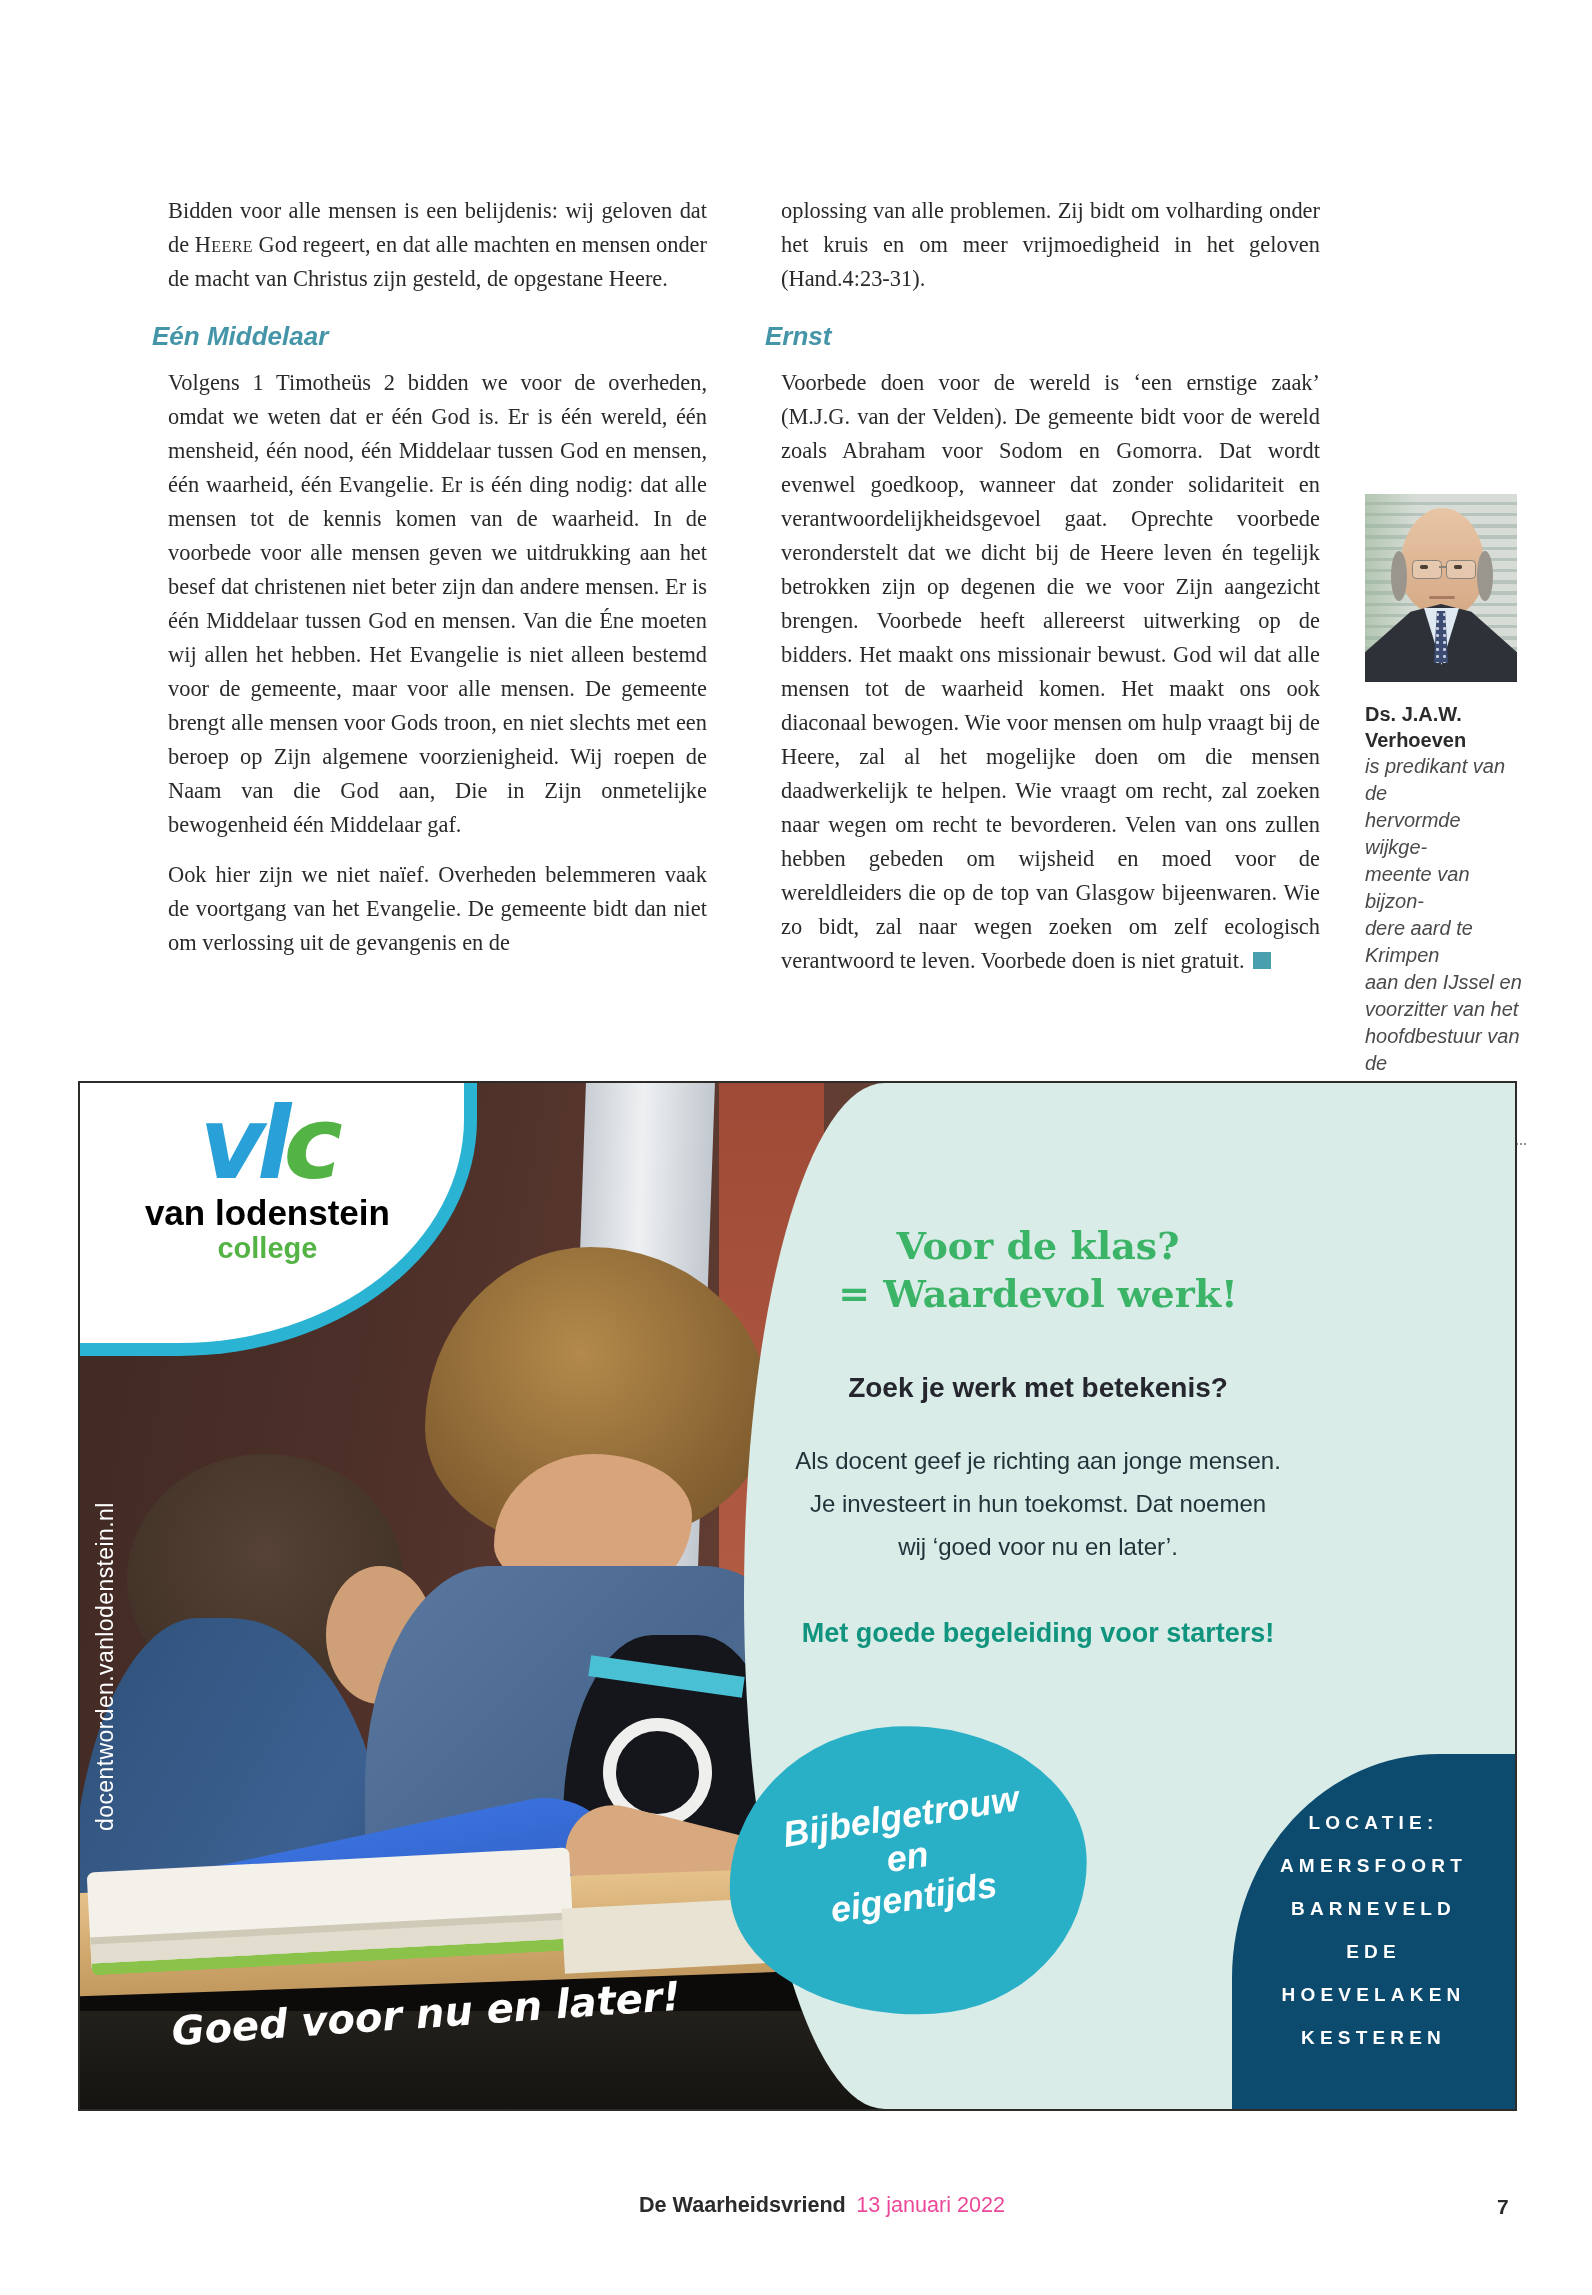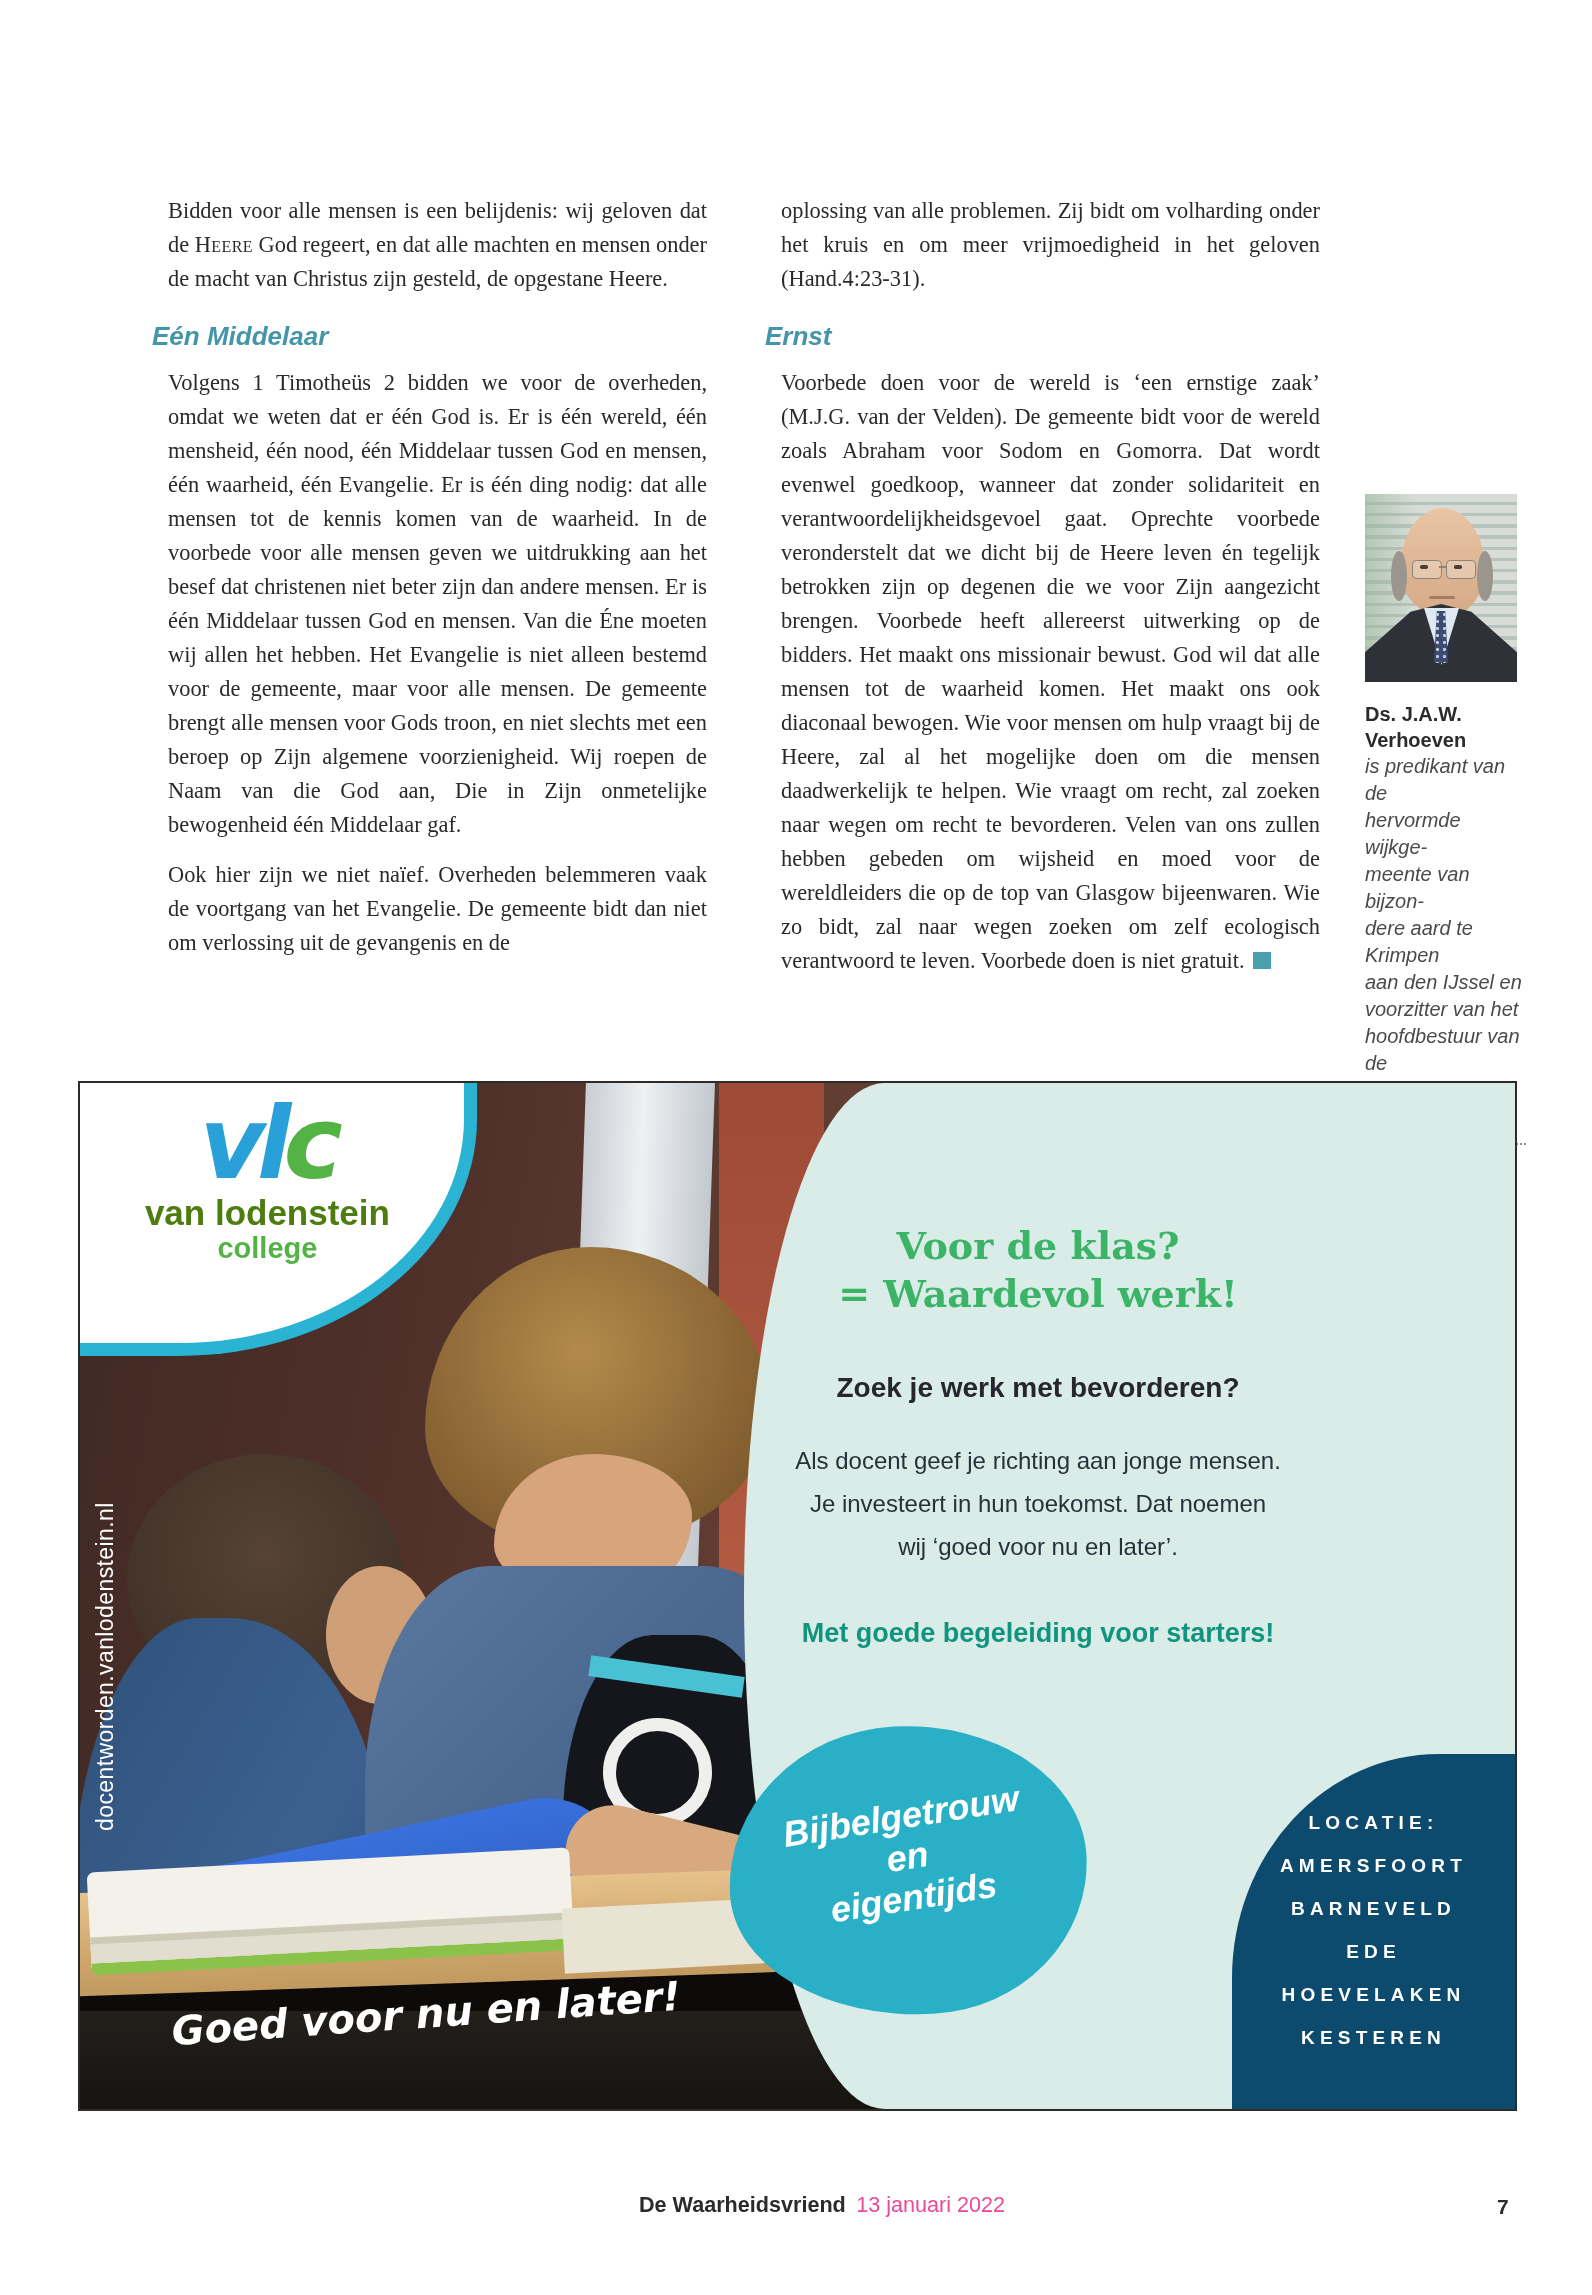--- a/index.html
+++ b/index.html
@@ -85,21 +85,21 @@
   .ph-under{left:0;top:928px;width:902px;height:104px;background:linear-gradient(#23201c,#141310);}
   .mint{position:absolute;left:664px;top:0;right:0;bottom:0;background:#d9ece8;
         border-top-left-radius:147px 535px;border-bottom-left-radius:147px 535px;}
   .white-blob{position:absolute;left:-2.6px;top:-2.6px;width:387px;height:263px;background:#ffffff;
               border-right:13px solid #2ab3d2;border-bottom:13px solid #2ab3d2;
               border-bottom-right-radius:298px 237px;}
   .logo{position:absolute;left:26px;top:19px;width:328px;text-align:center;}
   .logo-mark{font-family:"DejaVu Sans",sans-serif;font-weight:bold;font-style:italic;
              font-size:100px;line-height:90px;letter-spacing:-7.8px;}
   .logo-mark .blue{color:#2aa0d8;text-align:center;} .logo-mark .green{color:#54b345;}
-  .logo-name1{font-weight:bold;font-size:35px;line-height:40px;color:#4d7c0f;margin-top:3.5px;}
+  .logo-name1{font-weight:bold;font-size:35px;line-height:40px;color:#000000;margin-top:3.5px;}
   .logo-name2{font-weight:bold;font-size:29px;line-height:31px;color:#54b345;}
   .vurl{position:absolute;left:12px;top:282px;height:466px;writing-mode:vertical-rl;
         transform:rotate(180deg);color:#ffffff;font-size:23px;letter-spacing:0.4px;z-index:6;}
   .ad-text{position:absolute;left:682px;top:121px;width:552px;text-align:center;z-index:5;margin-top:18px;}
   .ad-h1{font-family:"DejaVu Serif",serif;font-weight:bold;font-size:38px;line-height:48px;color:#3cb468;}
   .ad-sub{margin-top:54px;font-weight:bold;font-size:28px;color:#26262e;}
   .ad-body{margin-top:35px;font-size:24px;line-height:43px;color:#24333a;white-space:pre-line;}
   .ad-high{margin-top:50px;font-weight:bold;font-size:27px;color:#10947e;}
   .badge{position:absolute;left:649px;top:643px;width:358px;height:289px;background:#2ab0c6;
          border-radius:48% 52% 45% 55%/55% 48% 52% 45%;transform:rotate(-3deg);z-index:7;}
@@ -196,21 +196,21 @@
         <div class="logo-name1">van lodenstein</div>
         <div class="logo-name2">college</div>
       </div>
     </div>
 
     <div class="vurl">docentworden.vanlodenstein.nl</div>
 
     <div class="ad-text">
       <div class="ad-h1">Voor de klas?</div>
       <div class="ad-h1">= Waardevol werk!</div>
-      <div class="ad-sub">Zoek je werk met bevorderen?</div>
+      <div class="ad-sub">Zoek je werk met betekenis?</div>
       <div class="ad-body">Als docent geef je richting aan jonge mensen.
 Je investeert in hun toekomst. Dat noemen
 wij ‘goed voor nu en later’.</div>
       <div class="ad-high">Met goede begeleiding voor starters!</div>
     </div>
 
     <div class="badge">
       <div class="badge-text">
         <div>Bijbelgetrouw</div>
         <div>en</div>

